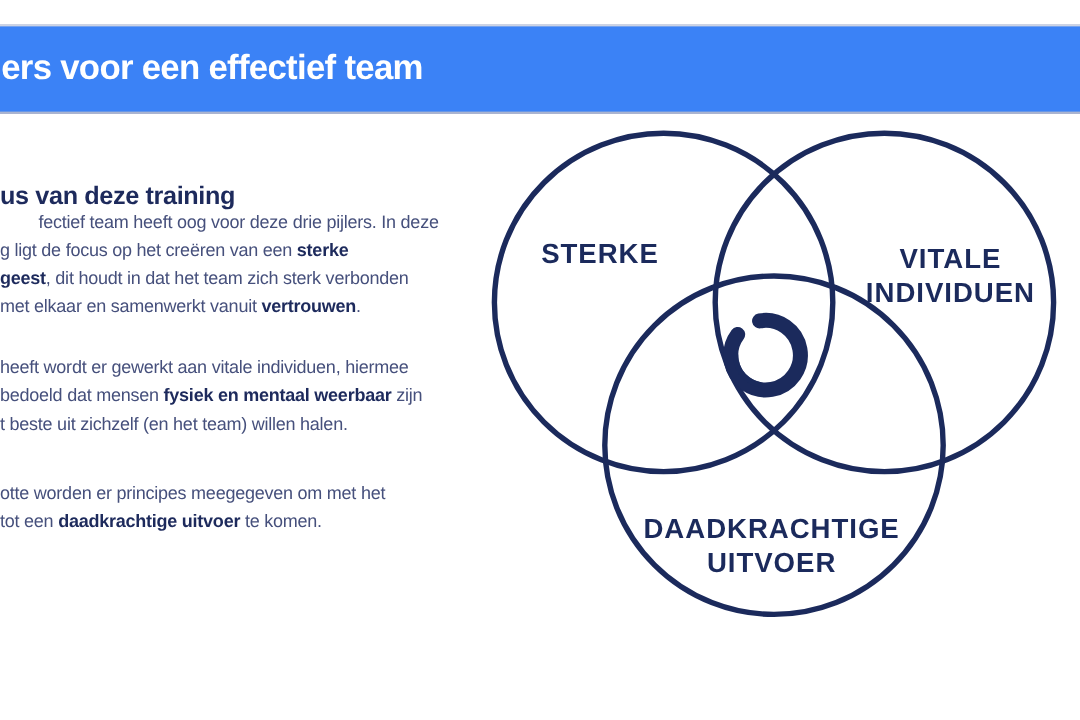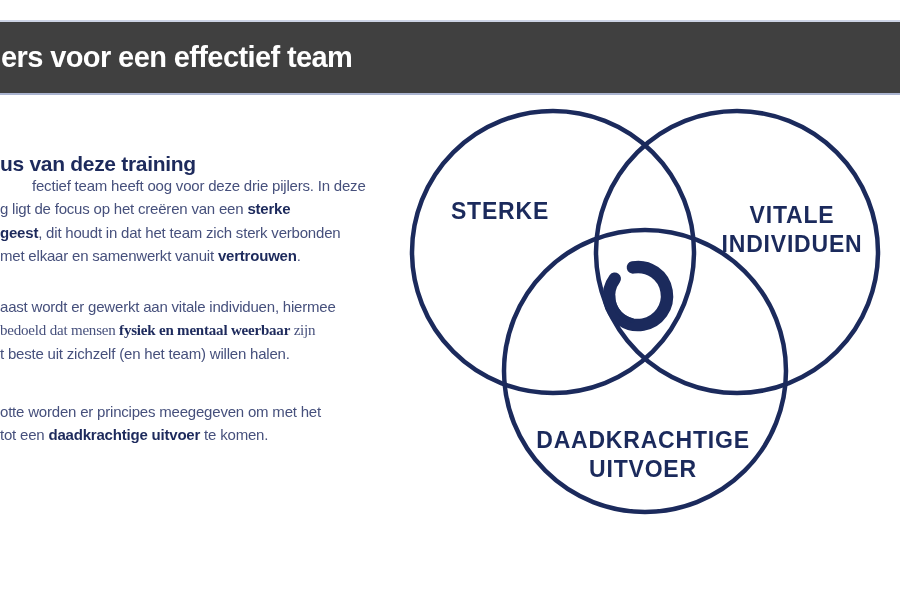--- a/index.html
+++ b/index.html
@@ -4,21 +4,21 @@
 <style>
   html,body{margin:0;padding:0;}
   body{
     width:900px;height:600px;position:relative;overflow:hidden;
     background:#ffffff;
     font-family:"Liberation Sans",sans-serif;
   }
   
   .header-bar{
     position:absolute;left:0;top:20px;width:900px;height:75px;
-    background:#404040;
+    background:#3b82f6;
     border-top:2px solid #ccd3e4;
     border-bottom:2px solid #aab4d0;
     display:flex;align-items:center;
     box-sizing:border-box;
   }
   .header-title{
     color:#ffffff;font-size:29px;font-weight:bold;letter-spacing:-0.6px;
     white-space:nowrap;padding-left:1px;
     font-family:"Liberation Sans",sans-serif;
   }
@@ -49,22 +49,22 @@
 <div class="header-bar">
   <span class="header-title">ers voor een effectief team</span>
 </div>
 
 <h2 class="section-heading">us van deze training</h2>
 <div id="paragraphs">
     <div class="text-line" style="top: 176px; padding-left: 32px;"><span>fectief team heeft oog voor deze drie pijlers. In deze</span></div>
     <div class="text-line" style="top: 199.4px;"><span>g ligt de focus op het creëren van een </span><b>sterke</b></div>
     <div class="text-line" style="top: 222.8px;"><b>geest</b><span>, dit houdt in dat het team zich sterk verbonden</span></div>
     <div class="text-line" style="top: 246.2px;"><span>met elkaar en samenwerkt vanuit </span><b>vertrouwen</b><span>.</span></div>
-    <div class="text-line" style="top: 297px;"><span>aast wordt er gewerkt aan vitale individuen, hiermee</span></div>
-    <div class="text-line" style="top: 320.4px; font-family: Liberation Serif, serif;"><span>bedoeld dat mensen </span><b>fysiek en mentaal weerbaar</b><span> zijn</span></div>
+    <div class="text-line" style="top: 297px;"><span>heeft wordt er gewerkt aan vitale individuen, hiermee</span></div>
+    <div class="text-line" style="top: 320.4px;"><span>bedoeld dat mensen </span><b>fysiek en mentaal weerbaar</b><span> zijn</span></div>
     <div class="text-line" style="top: 343.8px;"><span>t beste uit zichzelf (en het team) willen halen.</span></div>
     <div class="text-line" style="top: 402px;"><span>otte worden er principes meegegeven om met het</span></div>
     <div class="text-line" style="top: 425.4px;"><span>tot een </span><b>daadkrachtige uitvoer</b><span> te komen.</span></div>
   </div>
 
 <svg class="venn-svg" width="900" height="600" viewBox="0 0 900 600">
   <circle cx="553" cy="252" r="141" fill="none" stroke="#1b2a5c" stroke-width="4.5"></circle>
   <circle cx="737" cy="252" r="141" fill="none" stroke="#1b2a5c" stroke-width="4.5"></circle>
   <circle cx="645" cy="371" r="141" fill="none" stroke="#1b2a5c" stroke-width="4.5"></circle>
   <g transform="translate(638,296) rotate(-100)">

